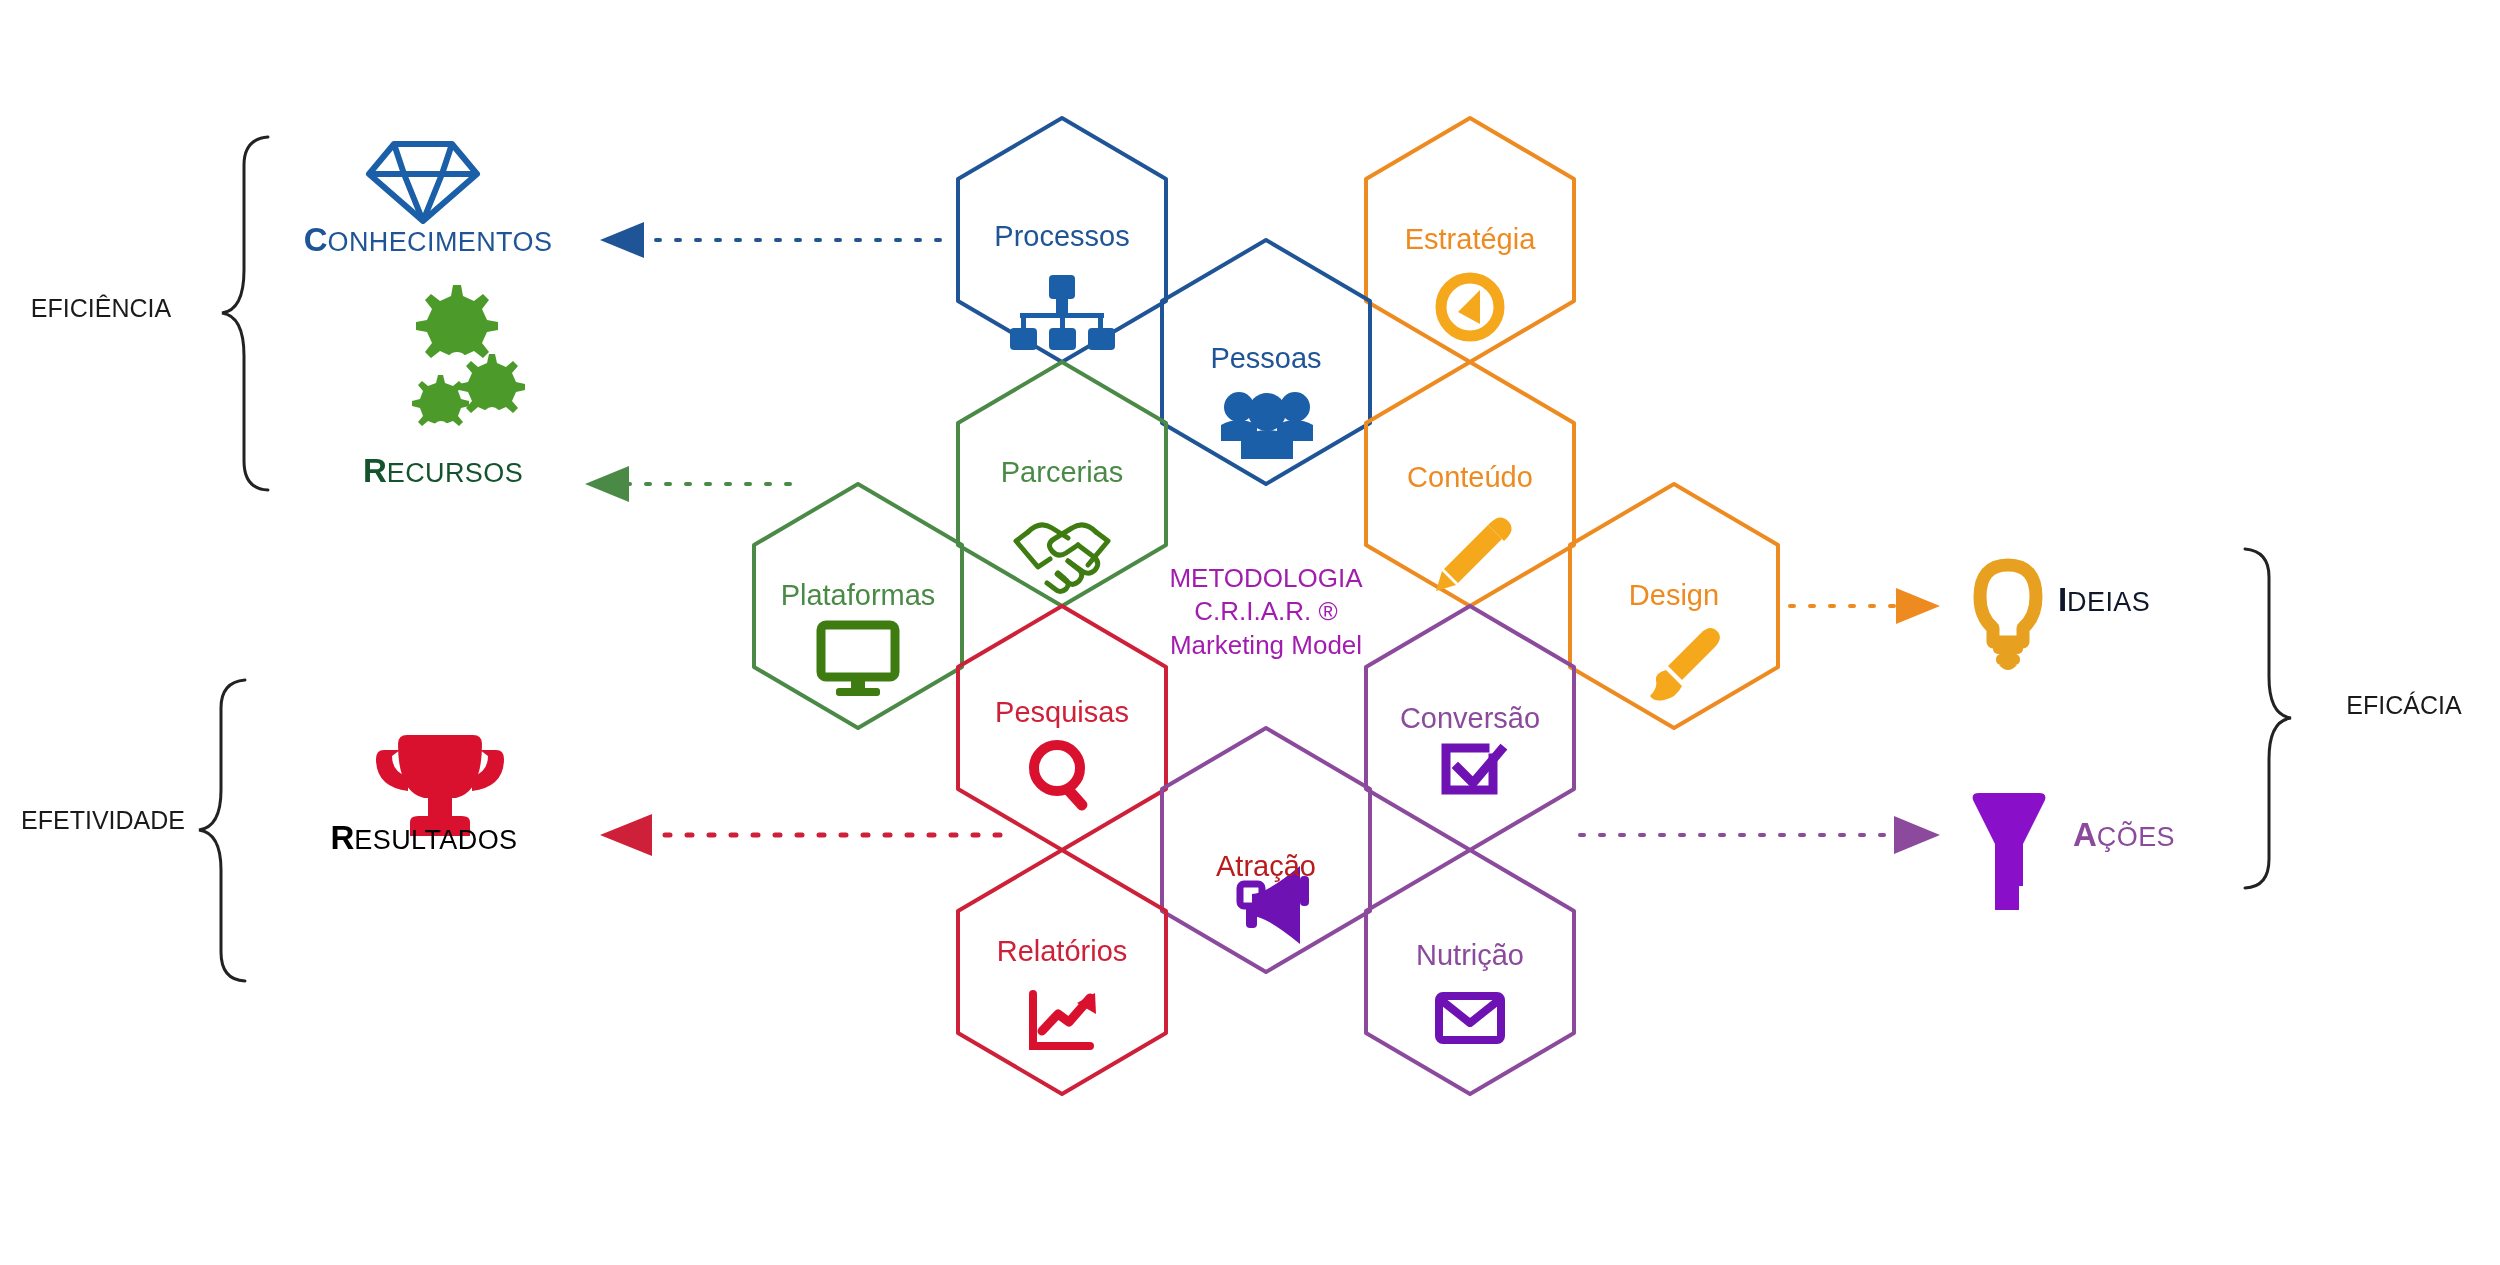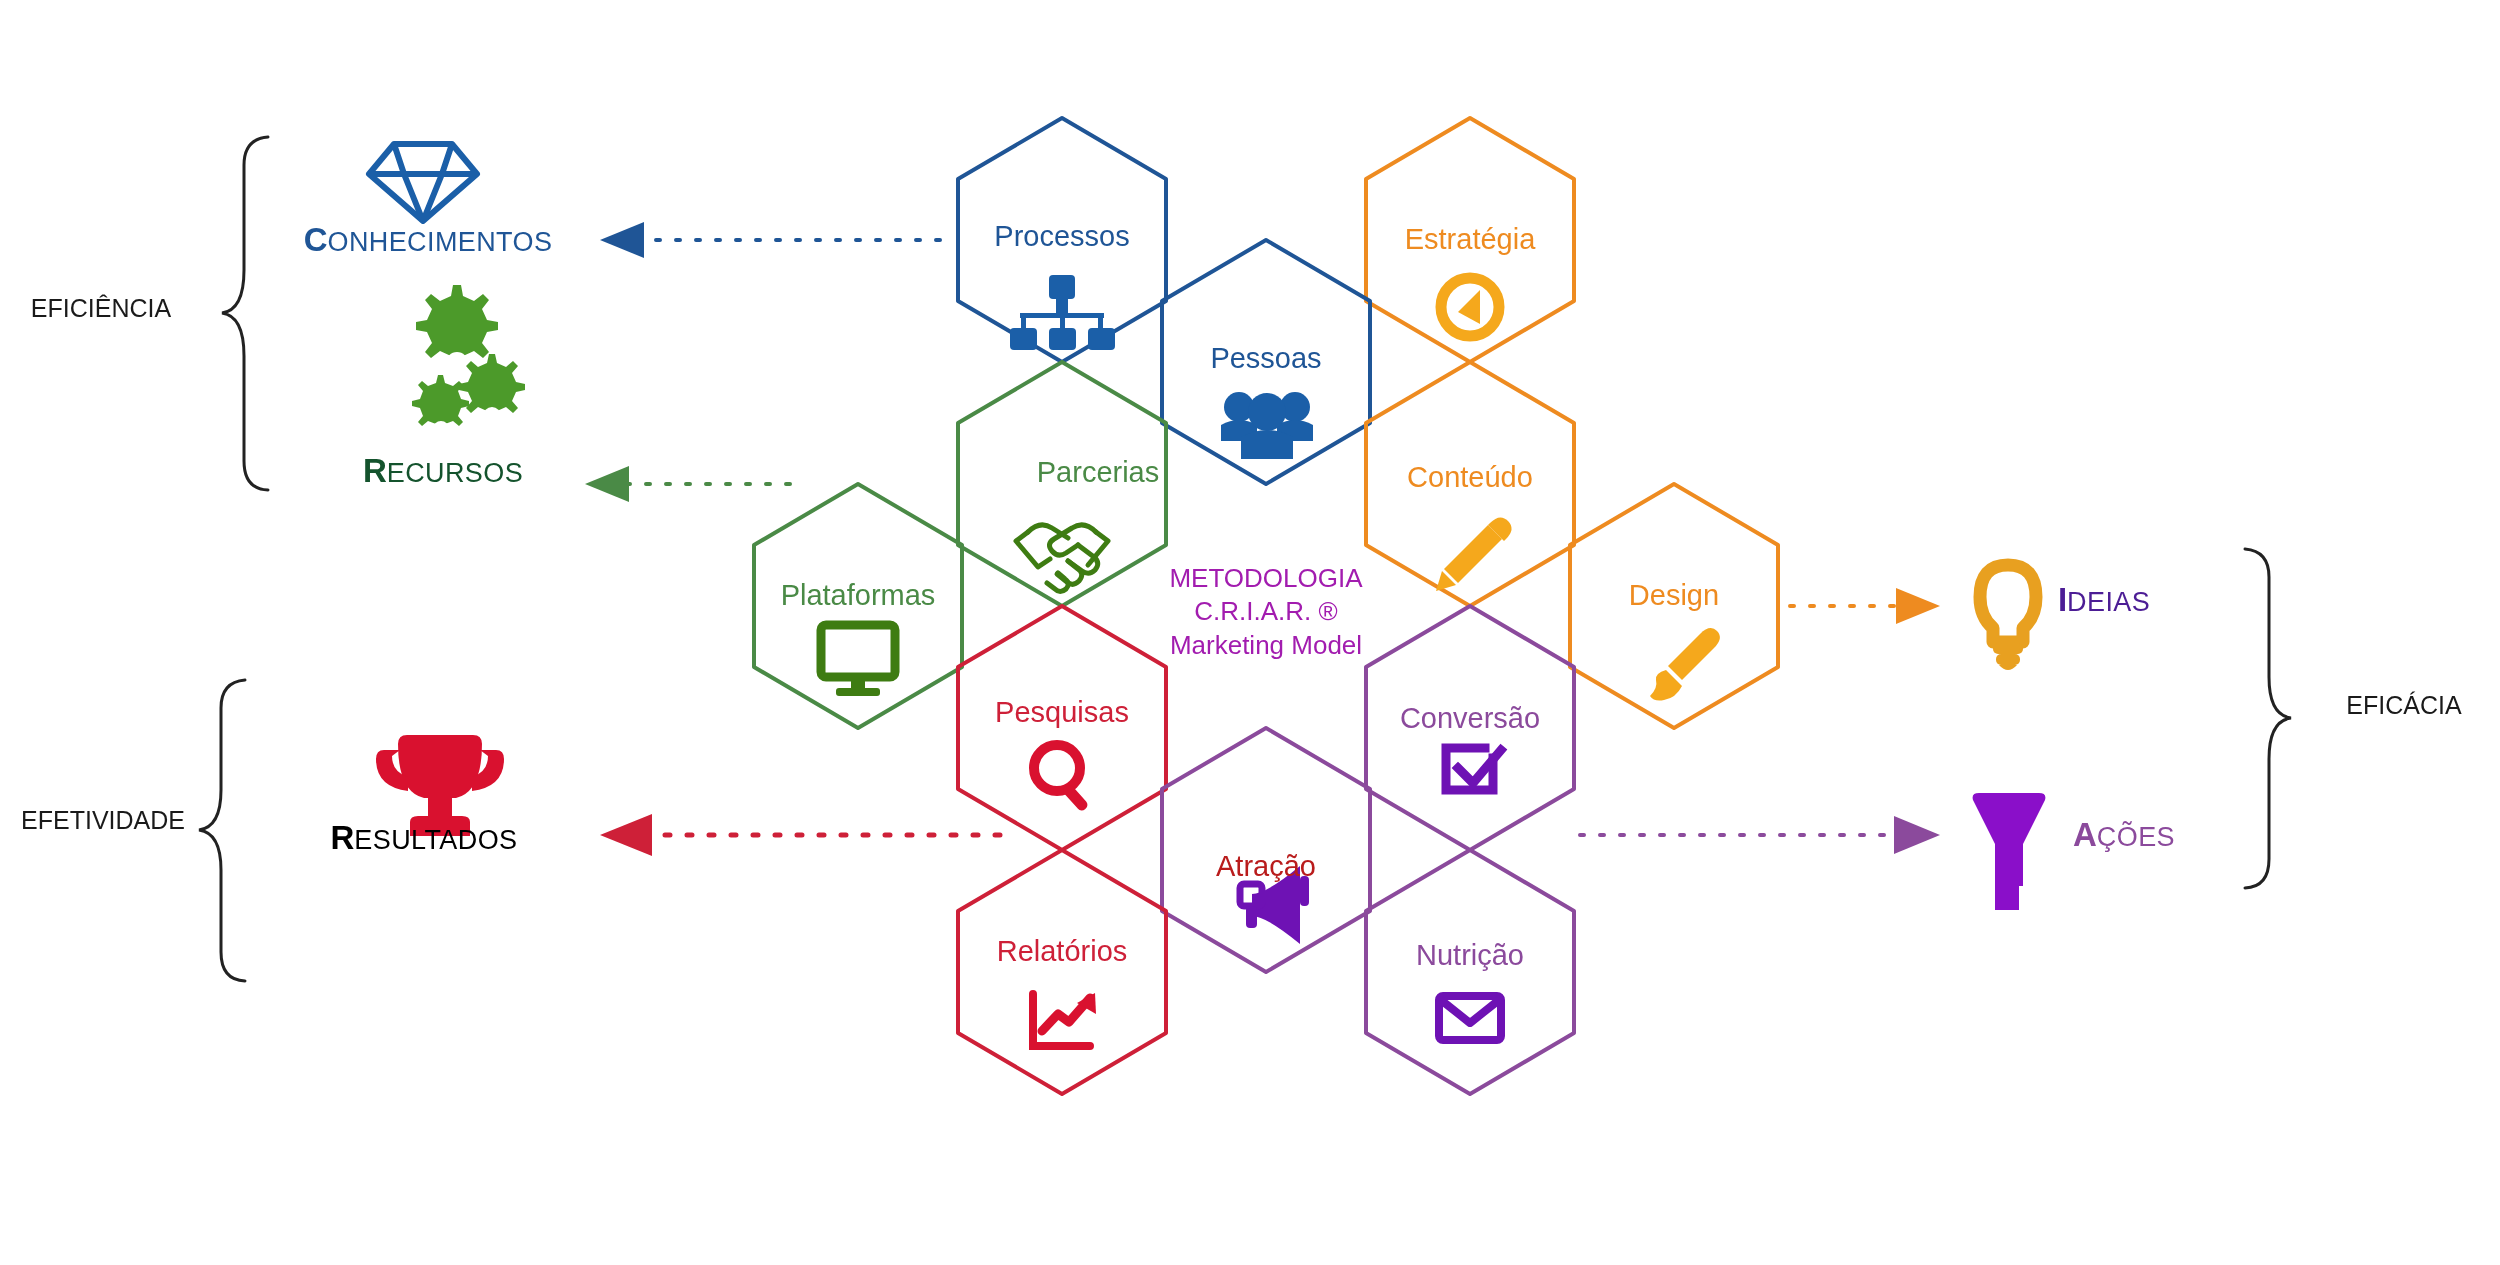--- a/index.html
+++ b/index.html
@@ -222,21 +222,21 @@
     </g>
 
     <g fill="none" stroke="#222" stroke-width="3" stroke-linecap="round">
       <path d="M 2245,549 q 24,2 24,28 l 0,100 q 0,38 22,41 q -22,3 -22,41 l 0,100 q 0,28 -24,29"></path>
     </g>
   </svg>
 
   <div class="hexlabel" style="left:1062px;top:236px;color:#1F5596;">Processos</div>
   <div class="hexlabel" style="left:1266px;top:358px;color:#1F5596;">Pessoas</div>
   <div class="hexlabel" style="left:1470px;top:239px;color:#EE8B20;">Estratégia</div>
-  <div class="hexlabel" style="left:1062px;top:472px;color:#4A8A46;margin-left:36px;">Parcerias</div>
+  <div class="hexlabel" style="left:1062px;top:472px;color:#4A8A46;">Parcerias</div>
   <div class="hexlabel" style="left:1470px;top:477px;color:#EE8B20;">Conteúdo</div>
   <div class="hexlabel" style="left:858px;top:595px;color:#4A8A46;">Plataformas</div>
   <div class="hexlabel" style="left:1674px;top:595px;color:#EE8B20;">Design</div>
   <div class="hexlabel" style="left:1062px;top:712px;color:#CE2038;">Pesquisas</div>
   <div class="hexlabel" style="left:1470px;top:718px;color:#8B4A9C;">Conversão</div>
   <div class="hexlabel" style="left:1266px;top:834px;color:#b91c1c;margin-top:32px;">Atração</div>
   <div class="hexlabel" style="left:1062px;top:951px;color:#CE2038;">Relatórios</div>
   <div class="hexlabel" style="left:1470px;top:955px;color:#8B4A9C;">Nutrição</div>
 
   <div class="centerlabel" style="left:1266px;top:612px;">
@@ -247,21 +247,21 @@
 
   <div class="sidelabel" style="left:428px;top:240px;color:#1F5596;">
     <span class="cap">C</span><span class="rest">ONHECIMENTOS</span>
   </div>
   <div class="sidelabel" style="left:443px;top:471px;color:#14532d;">
     <span class="cap">R</span><span class="rest">ECURSOS</span>
   </div>
   <div class="sidelabel" style="left:424px;top:838px;color:#000000;">
     <span class="cap">R</span><span class="rest">ESULTADOS</span>
   </div>
-  <div class="sidelabel" style="left:2104px;top:600px;color:#4c1d95;">
+  <div class="sidelabel" style="left:2104px;top:600px;color:#0f172a;">
     <span class="cap">I</span><span class="rest">DEIAS</span>
   </div>
   <div class="sidelabel" style="left:2124px;top:835px;color:#8B4A9C;">
     <span class="cap">A</span><span class="rest">ÇÕES</span>
   </div>
 
   <div class="grouplabel" style="left:101px;top:308px;text-align:right;">EFICIÊNCIA</div>
   <div class="grouplabel" style="left:103px;top:820px;">EFETIVIDADE</div>
   <div class="grouplabel" style="left:2404px;top:705px;">EFICÁCIA</div>
 

